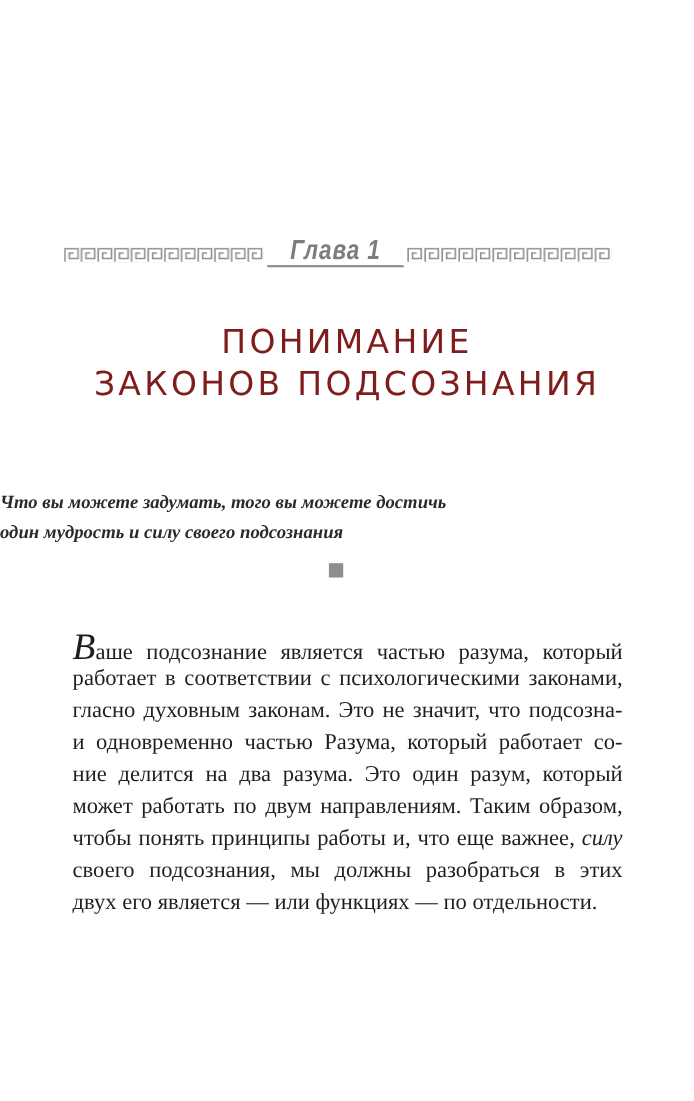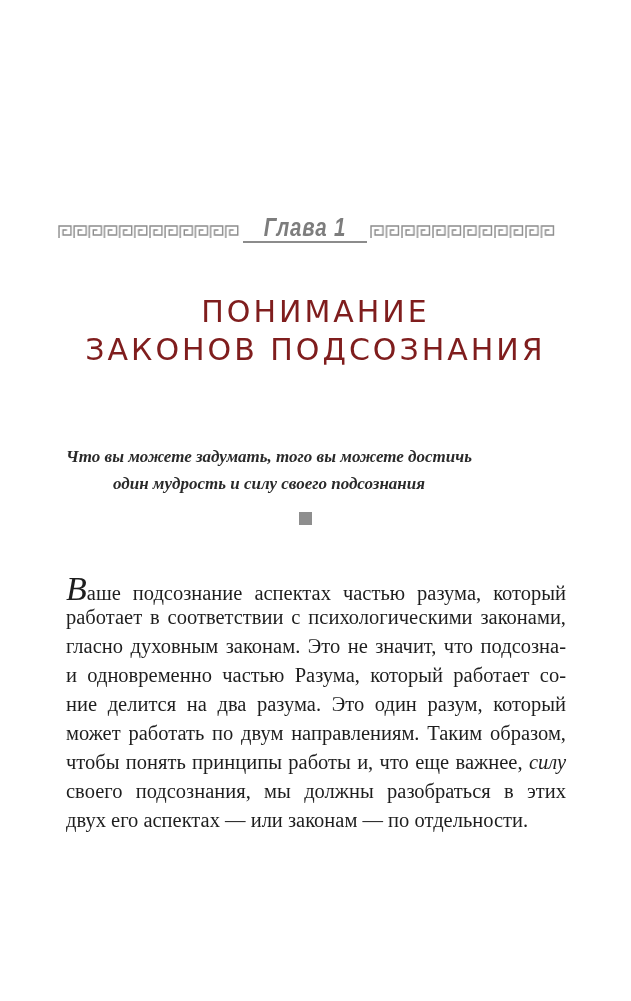--- a/index.html
+++ b/index.html
@@ -63,21 +63,20 @@
       letter-spacing: 3px;
       color: #7f1d1d;
       font-weight: normal;
     }
     .chapter-title div { display: block; }
     .epigraph {
       position: absolute;
       left: 0;
       width: 538px;
       top: 443px;
-      text-align: center;
       font-family: "Liberation Serif", serif;
       font-style: italic;
       font-weight: bold;
       font-size: 17px;
       line-height: 27px;
       color: #2a2a2a;
     }
     .separator-square {
       position: absolute;
       left: 299px;
@@ -146,22 +145,22 @@
 </div>
 
 <div class="epigraph">
   <div>Что вы можете задумать, того вы можете достичь</div>
   <div>один мудрость и силу своего подсознания</div>
 </div>
 
 <div class="separator-square"></div>
 
 <div class="body-text">
-  <span class="line"><span class="drop-cap">В</span><span>аше подсознание аспектах частью разума, который</span></span>
+  <span class="line"><span class="drop-cap">В</span><span>аше подсознание является частью разума, который</span></span>
   <span class="line">работает в соответствии с психологическими законами,</span>
   <span class="line">гласно духовным законам. Это не значит, что подсозна-</span>
   <span class="line">и одновременно частью Разума, который работает со-</span>
   <span class="line">ние делится на два разума. Это один разум, который</span>
   <span class="line">может работать по двум направлениям. Таким образом,</span>
   <span class="line"><span>чтобы понять принципы работы и, что еще важнее, </span><span class="em">силу</span></span>
   <span class="line">своего подсознания, мы должны разобраться в этих</span>
-  <span class="line last">двух его аспектах — или законам — по отдельности.</span>
+  <span class="line last">двух его является — или функциях — по отдельности.</span>
 </div>
 
 </body></html>

